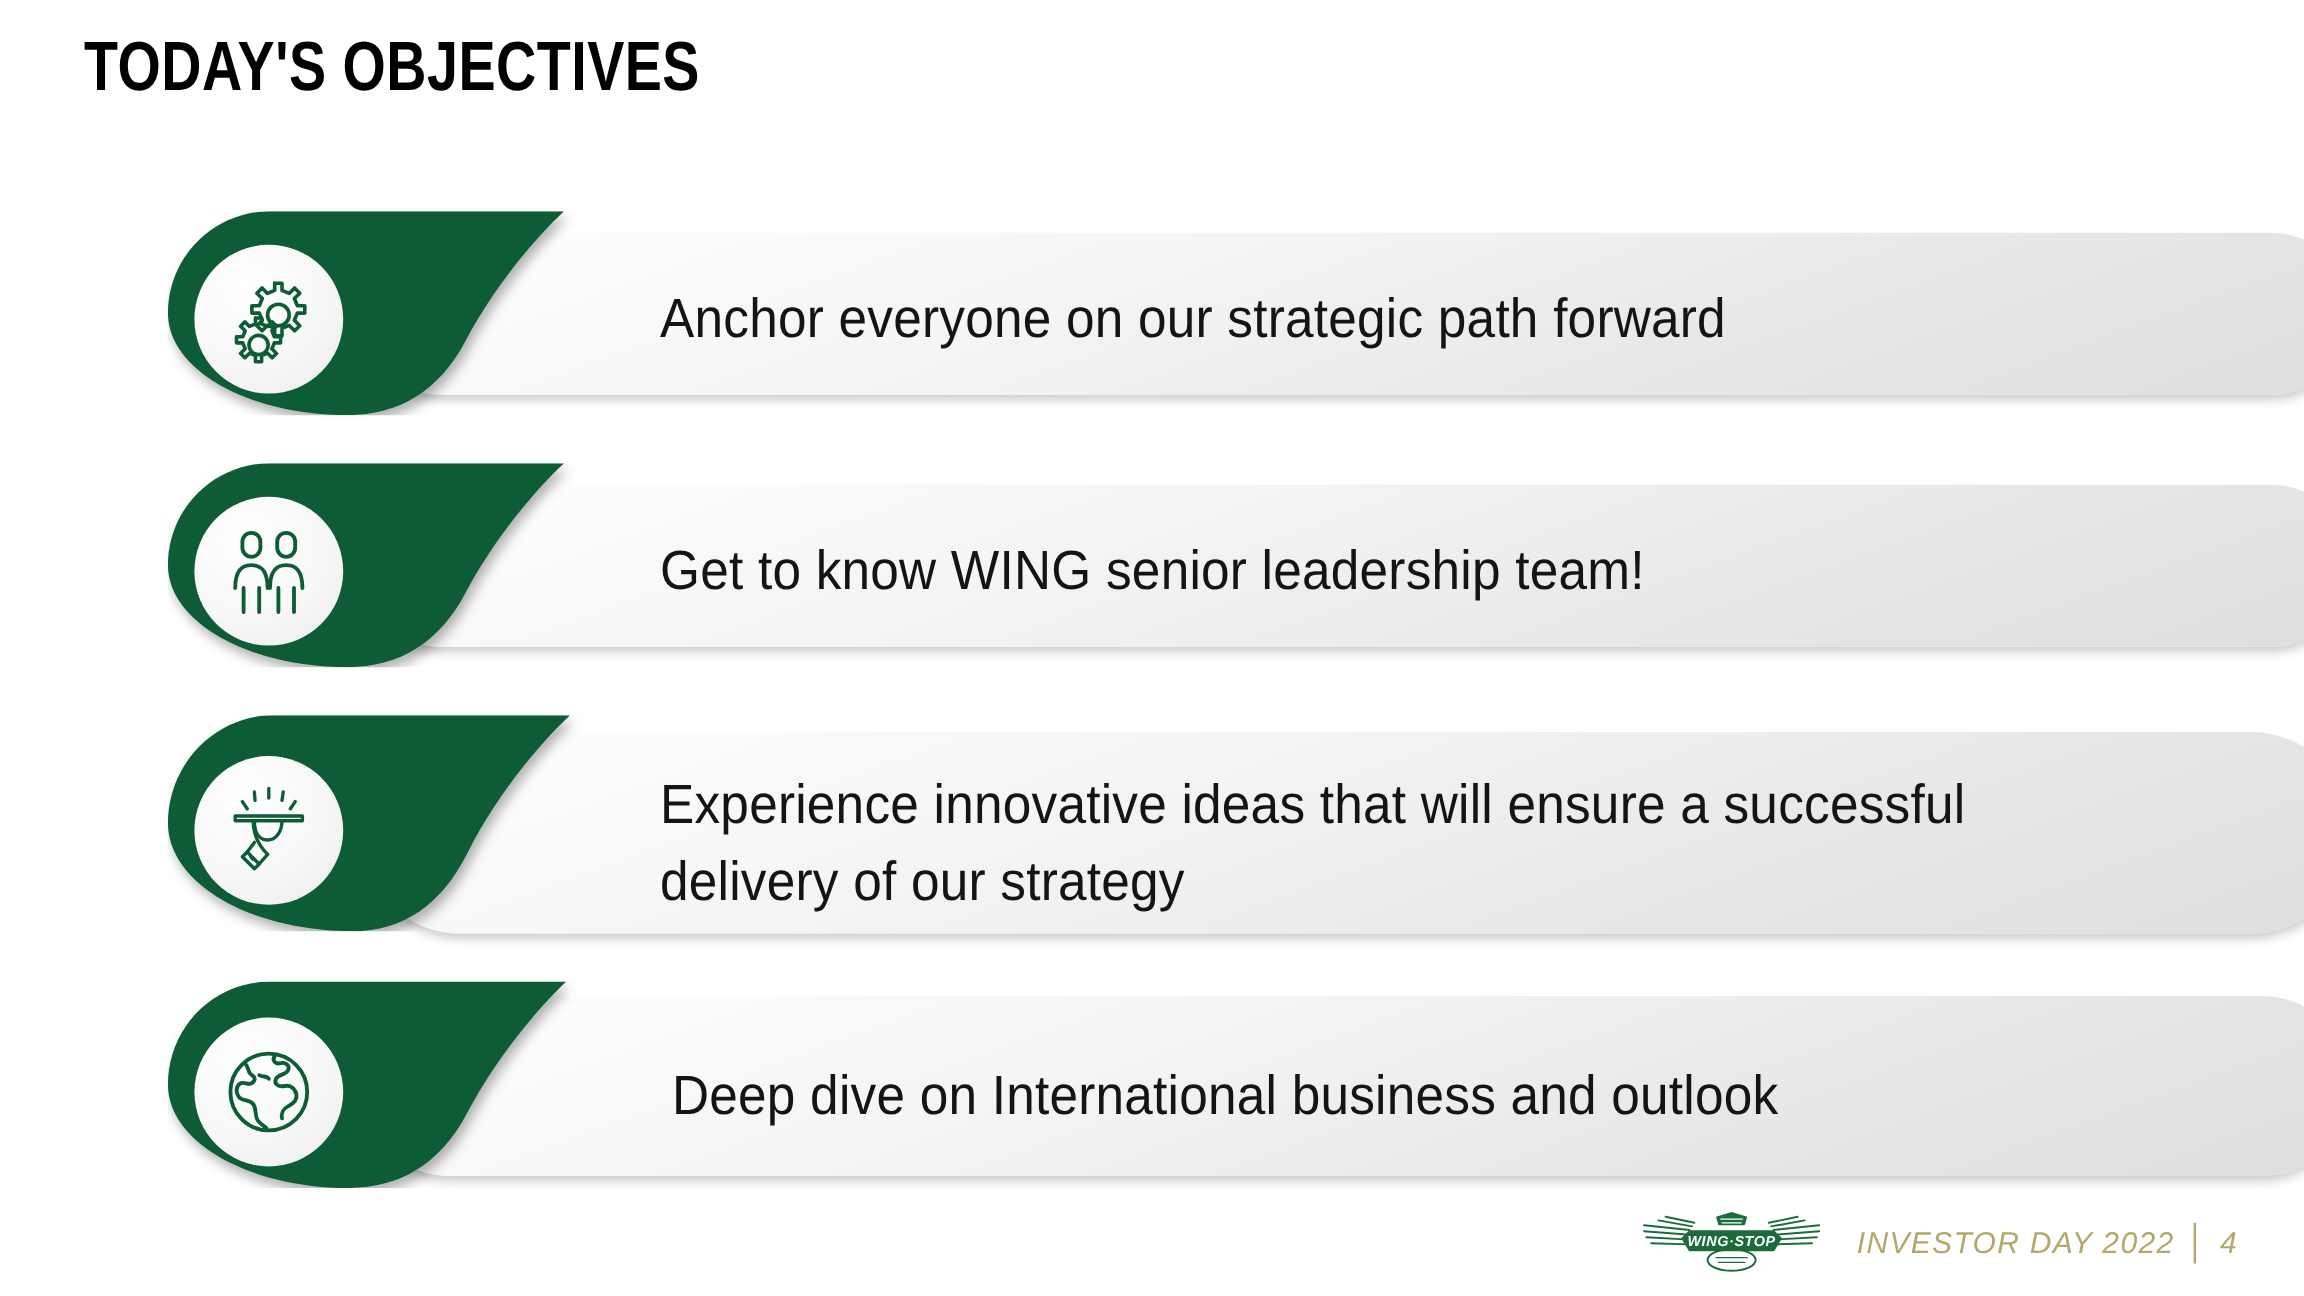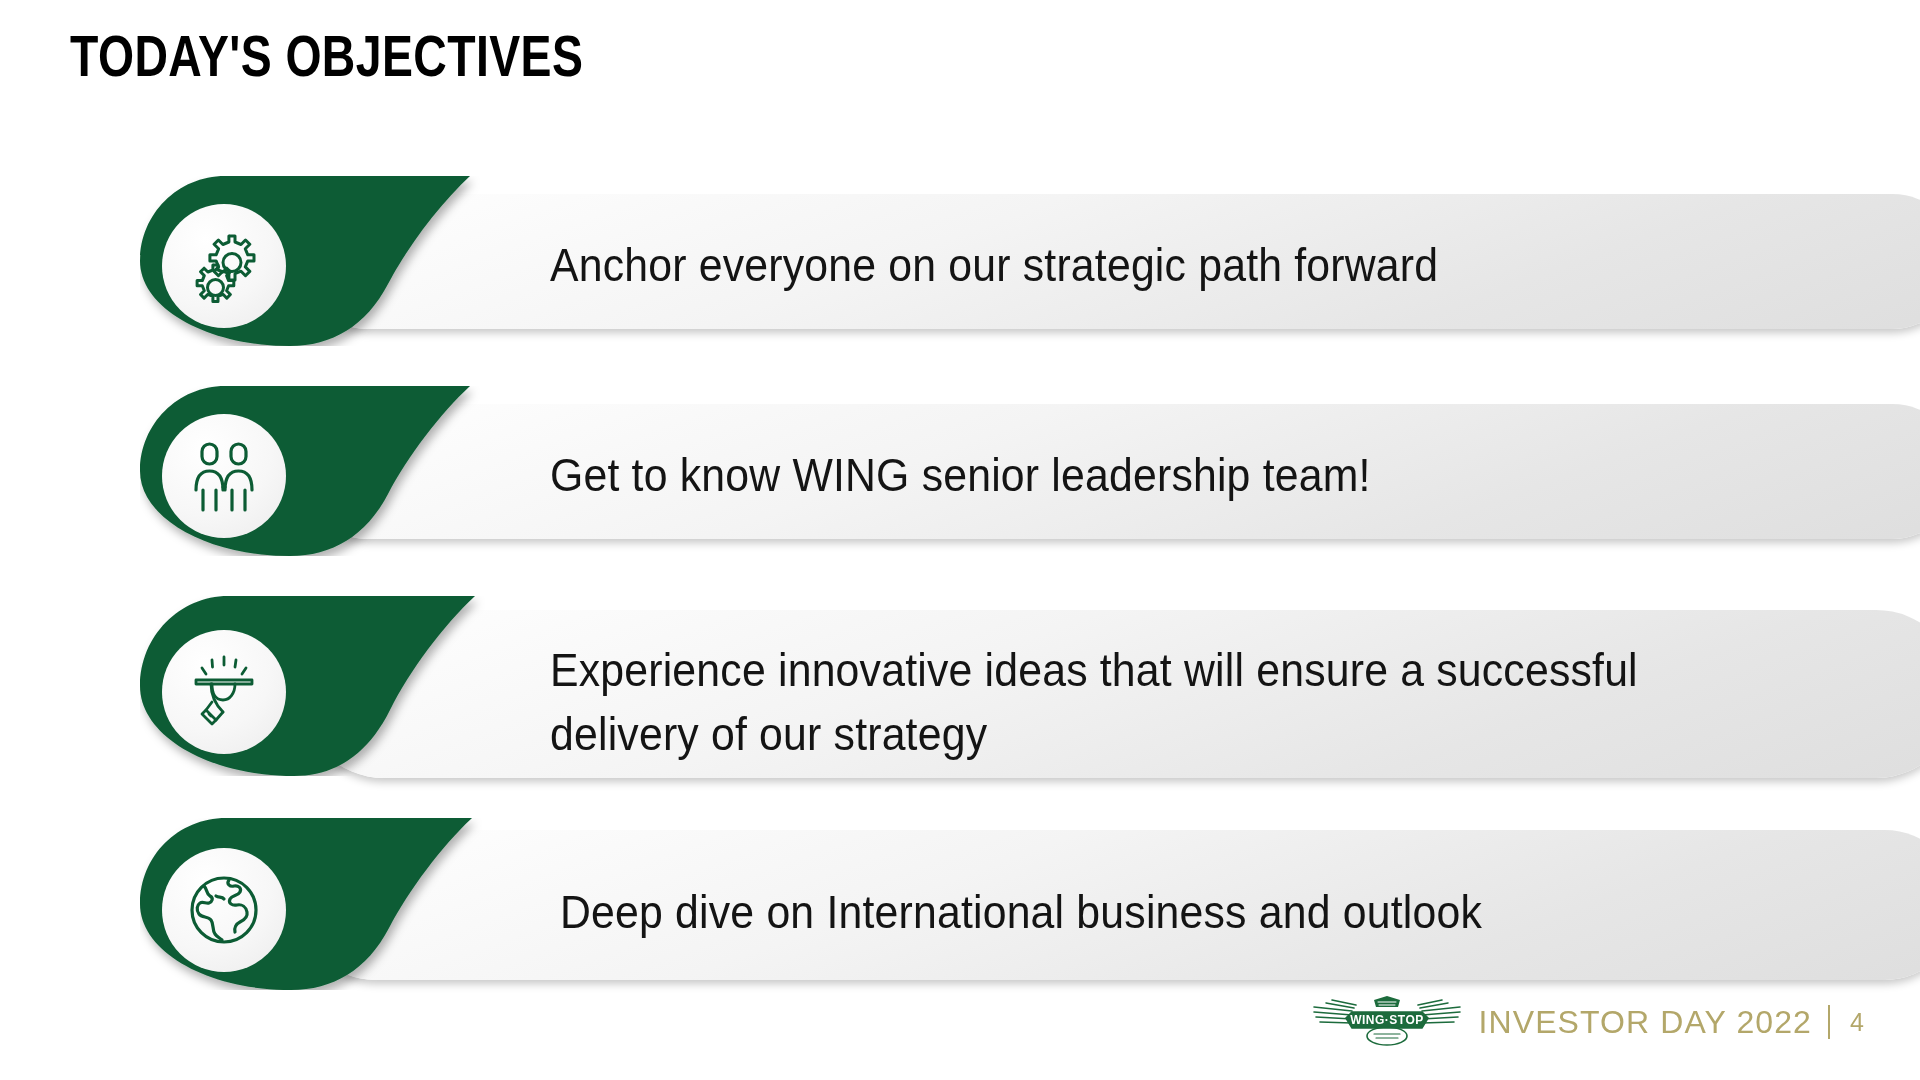--- a/index.html
+++ b/index.html
@@ -105,31 +105,33 @@
   }
   .bullet-row.r1 .bar-text { top: 57px; }
   .bullet-row.r2 .bar-text { top: 57px; }
   .bullet-row.r3 .bar-text { top: 42px; }
   .bullet-row.r4 .bar-text { top: 62px; left: 420px; }
 
   
   .footer {
     position: absolute;
     right: 52px;
-    bottom: 30px;
+    bottom: 16px;
     display: flex;
     align-items: center;
     gap: 16px;
+    font-style: italic;
   }
   .footer-logo { display: block; }
   .footer-text {
     font-family: "Liberation Sans", sans-serif;
-    font-size: 32px;
+    font-size: 25px;
     letter-spacing: 1.1px;
     color: #b3a76a;
+    margin-left: 13px;
   }
   .footer-divider {
     width: 2px;
     height: 34px;
     background: #b3a76a;
   }
   .footer-page {
     font-family: "Liberation Sans", sans-serif;
     font-size: 25px;
     color: #b3a76a;

